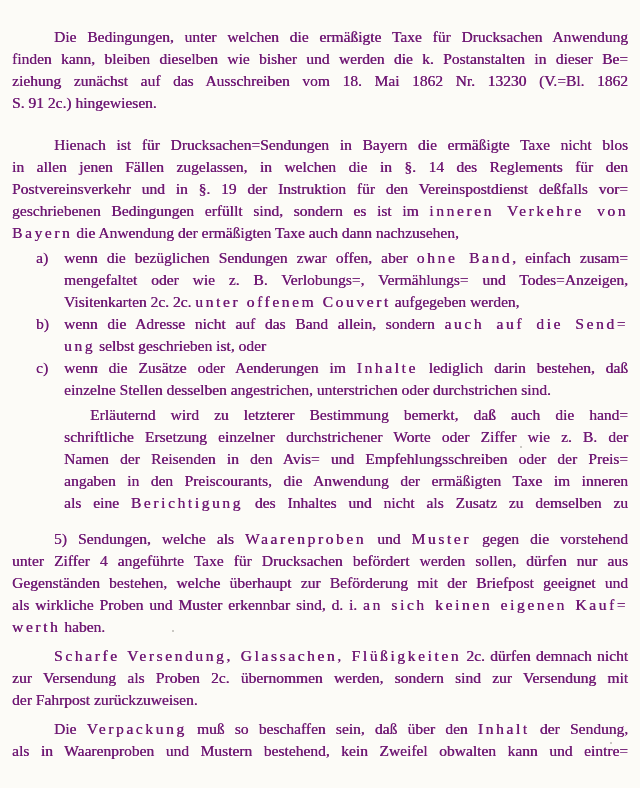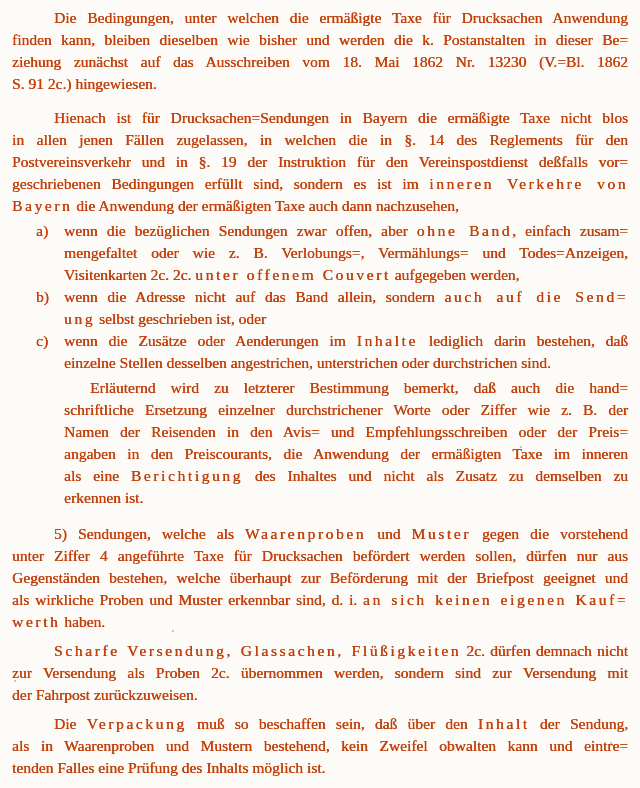--- a/index.html
+++ b/index.html
@@ -6,34 +6,34 @@
     margin: 0;
     padding: 0;
     background: #e9e7e2;
   }
   .page {
     position: relative;
     box-sizing: border-box;
     width: 640px;
     height: 788px;
     margin: 0;
-    padding: 7px 12px 8px 12px;
+    padding: 26px 12px 8px 12px;
     background: #fcfbf7;
-    color: #c2410c;
+    color: #701a75;
     font-family: "Liberation Serif", "DejaVu Serif", serif;
     font-size: 15.5px;
     line-height: 22px;
     overflow: hidden;
     
     text-shadow: 0.35px 0 currentColor;
   }
   .doc { width: 100%; }
 
   .para { margin: 0; }
-  .doc > .para:nth-child(2) { margin-top: 12px; }
+  .doc > .para:nth-child(2) { margin-top: 20px; }
   .doc > .para:nth-child(3) { margin-top: 3px; }
   .doc > .para:nth-child(6) { margin-top: 3px; }
   .doc > .para:nth-child(7) { margin-top: 14px; }
   .doc > .para:nth-child(8) { margin-top: 7px; }
   .doc > .para:nth-child(9) { margin-top: 7px; }
 
   
   .line {
     text-align: justify;
     text-align-last: justify;
@@ -96,38 +96,36 @@
         <span class="label">c)</span>
         <div class="line first"><span>wenn die Zusätze oder Aenderungen im </span><span class="sp">Inhalte</span><span> lediglich darin bestehen, daß</span></div>
         <div class="line last"><span>einzelne Stellen desselben angestrichen, unterstrichen oder durchstrichen sind.</span></div>
       </div>
       <div class="para nested">
         <div class="line first"><span>Erläuternd wird zu letzterer Bestimmung bemerkt, daß auch die hand=</span></div>
         <div class="line"><span>schriftliche Ersetzung einzelner durchstrichener Worte oder Ziffer wie z. B. der</span></div>
         <div class="line"><span>Namen der Reisenden in den Avis= und Empfehlungsschreiben oder der Preis=</span></div>
         <div class="line"><span>angaben in den Preiscourants, die Anwendung der ermäßigten Taxe im inneren</span></div>
         <div class="line"><span>als eine </span><span class="sp">Berichtigung</span><span> des Inhaltes und nicht als Zusatz zu demselben zu</span></div>
-        <div class="line last"><span>erkennen ist.</span></div>
       </div>
       <div class="para plain">
         <div class="line first"><span>5) Sendungen, welche als </span><span class="sp">Waarenproben</span><span> und </span><span class="sp">Muster</span><span> gegen die vorstehend</span></div>
         <div class="line"><span>unter Ziffer 4 angeführte Taxe für Drucksachen befördert werden sollen, dürfen nur aus</span></div>
         <div class="line"><span>Gegenständen bestehen, welche überhaupt zur Beförderung mit der Briefpost geeignet und</span></div>
         <div class="line"><span>als wirkliche Proben und Muster erkennbar sind, d. i. </span><span class="sp">an sich keinen eigenen Kauf=</span></div>
         <div class="line last"><span class="sp">werth</span><span> haben.</span></div>
       </div>
       <div class="para plain">
         <div class="line first"><span class="sp">Scharfe Versendung, Glassachen, Flüßigkeiten</span><span> 2c. dürfen demnach nicht</span></div>
         <div class="line"><span>zur Versendung als Proben 2c. übernommen werden, sondern sind zur Versendung mit</span></div>
         <div class="line last"><span>der Fahrpost zurückzuweisen.</span></div>
       </div>
       <div class="para plain">
         <div class="line first"><span>Die </span><span class="sp">Verpackung</span><span> muß so beschaffen sein, daß über den </span><span class="sp">Inhalt</span><span> der Sendung,</span></div>
         <div class="line"><span>als in Waarenproben und Mustern bestehend, kein Zweifel obwalten kann und eintre=</span></div>
-        <div class="line last"><span>tenden Falles eine Prüfung des Inhalts möglich ist.</span></div>
       </div>
     </div>
 
   <span class="speck" style="left:96px;  top:366px; width:2px; height:2px;"></span>
   <span class="speck" style="left:520px; top:446px; width:2px; height:2px;"></span>
   <span class="speck" style="left:172px; top:630px; width:2px; height:2px;"></span>
   <span class="speck" style="left:610px; top:742px; width:2px; height:2px;"></span>
   <span class="speck" style="left:14px;  top:680px; width:2px; height:2px;"></span>
 </div>
 

